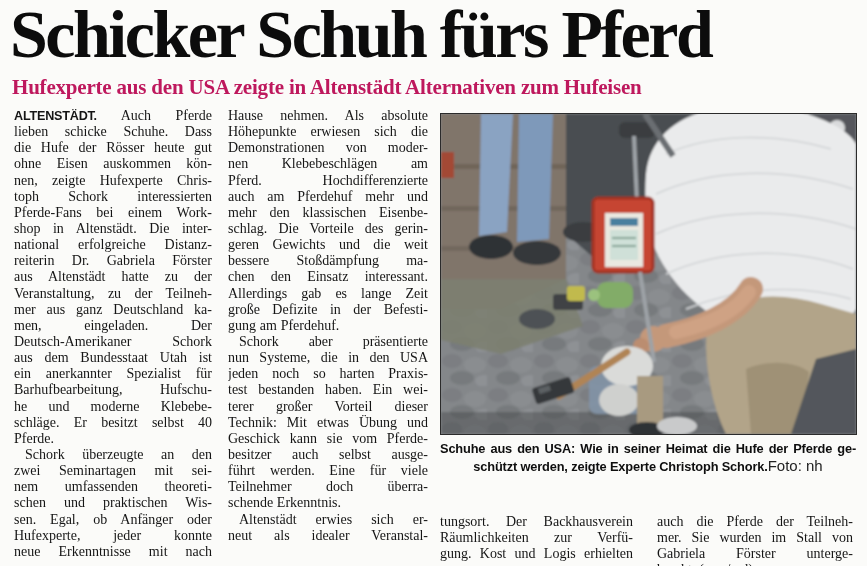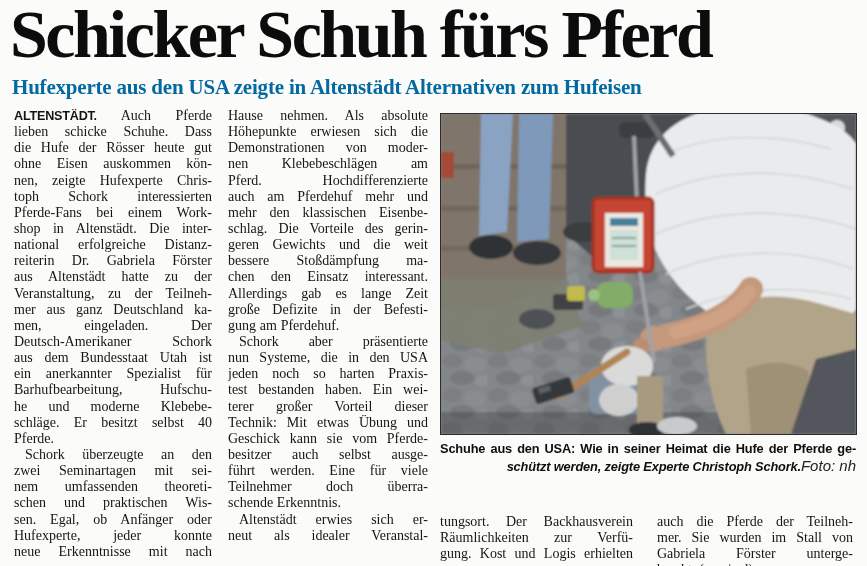--- a/index.html
+++ b/index.html
@@ -10,21 +10,21 @@
     font-family:"Liberation Serif","DejaVu Serif",serif;
   }
   .headline{
     position:absolute; left:10px; top:-4px; white-space:nowrap;
     font-size:68px; line-height:76px; font-weight:bold; letter-spacing:-2.5px;
     color:#0c0c0c;
   }
   .subhead{
     position:absolute; left:12px; top:74px; white-space:nowrap;
     font-size:21px; line-height:26px; font-weight:bold; letter-spacing:-0.2px;
-    color:#0369a1;
+    color:#be185d;
   }
   .col{ position:absolute; top:108px; font-size:14px; }
   #col1{ left:14px;  width:198px; }
   #col2{ left:228px; width:200px; }
   #col3, #col4{ top:514px; }
   #col3{ left:440px; width:193px; }
   #col4{ left:657px; width:196px; }
   .ln{
     height:16.15px; line-height:16.15px; overflow:hidden;
     text-align:justify; text-align-last:justify; word-spacing:0.02em;
@@ -39,21 +39,21 @@
     position:absolute; left:440px; top:113px; width:415px; height:320px;
     border:1px solid #2b2b2b; background:#84878a; overflow:hidden;
   }
   .caption{
     position:absolute; left:440px; top:441px; width:416px;
     font-family:"Liberation Sans","DejaVu Sans",sans-serif;
     font-weight:bold; font-size:12.8px; line-height:16.5px; letter-spacing:-0.15px;
     color:#0e0e0e;
   }
   .capline{ text-align:justify; text-align-last:justify; height:16.5px; overflow:hidden; }
-  .capline2{ display:flex; justify-content:flex-end; align-items:baseline; height:16.5px;font-style:italic; }
+  .capline2{ display:flex; justify-content:center; align-items:baseline; height:16.5px; }
   .credit{ font-weight:normal; font-size:15px; letter-spacing:0; color:#222; }
 </style>
 </head>
 <body>
 
 <div id="page">
 
   <div class="headline">Schicker Schuh fürs Pferd</div>
   <div class="subhead">Hufexperte aus den USA zeigte in Altenstädt Alternativen zum Hufeisen</div>
 

